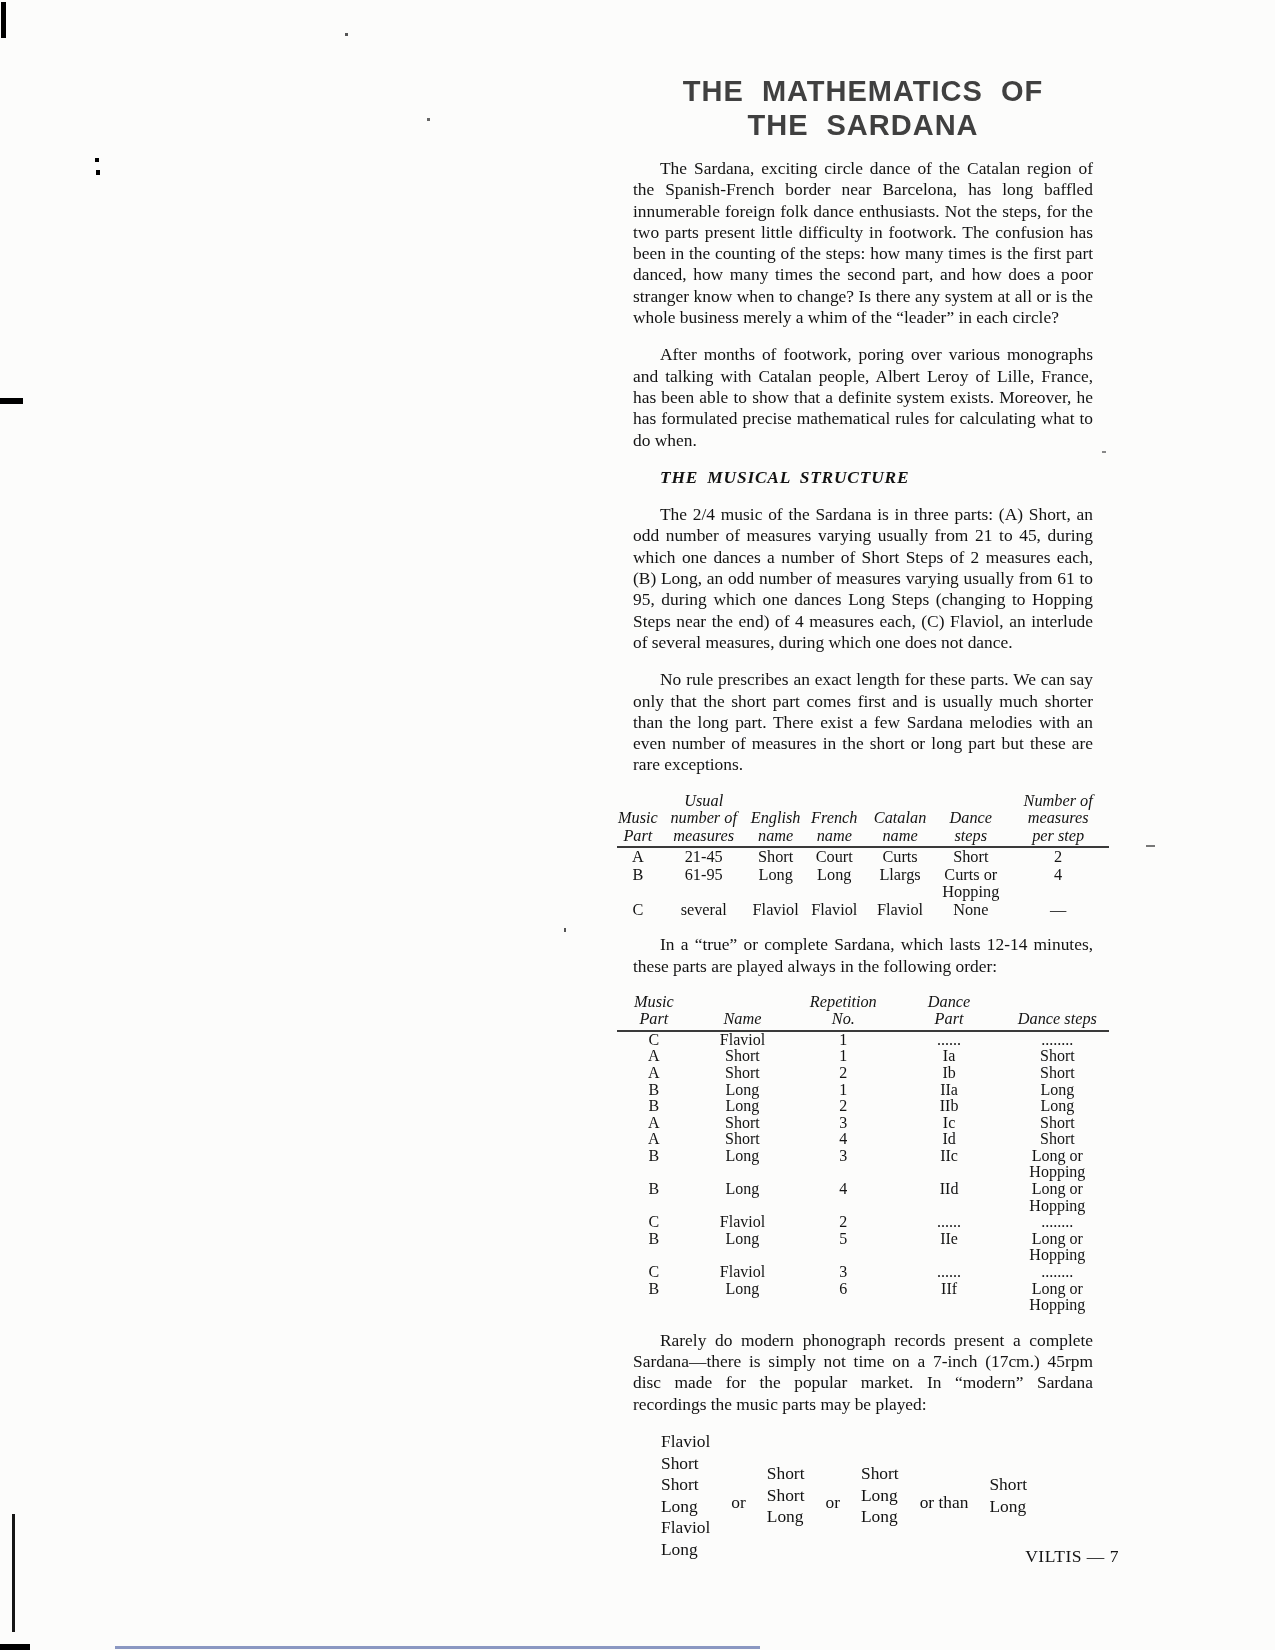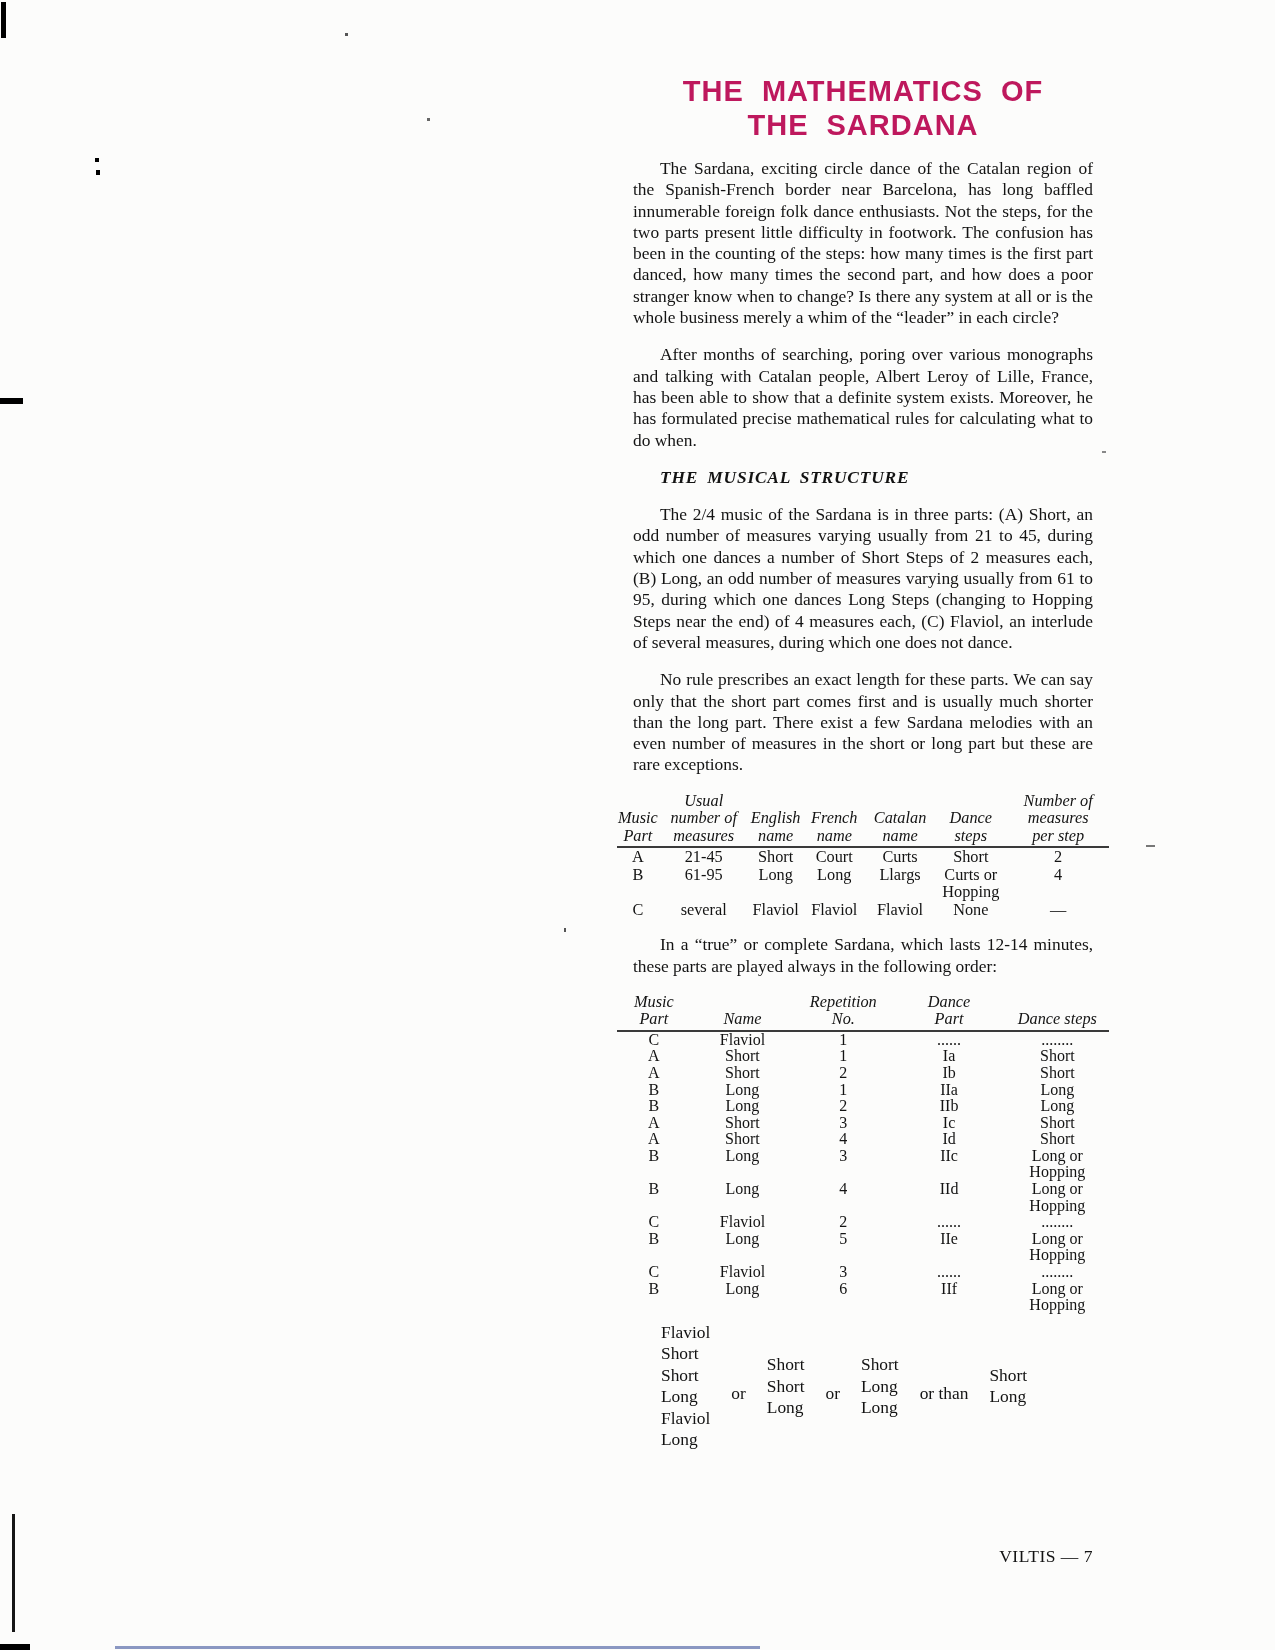--- a/index.html
+++ b/index.html
@@ -5,21 +5,21 @@
   html,body{margin:0;padding:0;background:#e8e8e8;}
   .page{
     position:relative;width:1275px;height:1650px;background:#fcfcfb;
     font-family:"Liberation Serif", serif;color:#131313;overflow:hidden;
     margin:0 auto;
   }
   .column{position:absolute;left:617px;top:74px;width:492px;}
   .title{
     font-family:"Liberation Sans", sans-serif;font-weight:bold;
     font-size:29px;line-height:34px;text-align:center;
-    letter-spacing:1px;word-spacing:9px;margin:0;color:#be185d;
+    letter-spacing:1px;word-spacing:9px;margin:0;color:#404040;
   }
   .byline{text-align:center;font-style:italic;font-size:18.5px;margin:7px 0 9px;}
   p.body{
     font-size:17.4px;line-height:21.3px;text-align:justify;
     margin:16px;text-indent:27px;
   }
   .section-heading{
     font-style:italic;font-weight:600;font-size:19px;
     letter-spacing:0.8px;word-spacing:4px;margin:10px 0 5px;text-indent:0;
   }
@@ -45,21 +45,21 @@
   table.order th:nth-child(2){width:21%}
   table.order th:nth-child(3){width:20%}
   table.order th:nth-child(4){width:23%}
   table.order th:nth-child(5){width:21%}
   .options{
     display:flex;align-items:center;gap:21px;
     margin:8px 0 0 44px;font-size:17.4px;line-height:21.5px;
   }
   .options .sep{white-space:nowrap;margin-top:14px;}
   .footer{
-    position:absolute;left:617px;top:1546px;width:476px;
+    position:absolute;left:643px;top:1546px;width:476px;
     text-align:right;font-size:17.5px;letter-spacing:0.5px;
   }
   
   .art{position:absolute;background:#000;}
   .art-bar-topleft{left:1px;top:2px;width:5px;height:36px;}
   .art-colon-a{left:95px;top:158px;width:4px;height:4px;}
   .art-colon-b{left:96px;top:170px;width:4px;height:5px;}
   .art-dash-left{left:0;top:398px;width:23px;height:6px;}
   .art-line-bottomleft{left:12px;top:1514px;width:3px;height:118px;background:#161616;}
   .art-blob-bottom{left:0;top:1644px;width:30px;height:6px;}
@@ -90,21 +90,21 @@
 
   <div class="column">
 
     <h1 class="title">
       <span>THE MATHEMATICS OF</span><br>
       <span>THE SARDANA</span>
     </h1>
 
 
     <p class="body">The Sardana, exciting circle dance of the Catalan region of the Spanish-French border near Barcelona, has long baffled innumerable foreign folk dance enthusiasts. Not the steps, for the two parts present little difficulty in footwork. The confusion has been in the counting of the steps: how many times is the first part danced, how many times the second part, and how does a poor stranger know when to change? Is there any system at all or is the whole business merely a whim of the “leader” in each circle?</p>
-    <p class="body">After months of searching, poring over various monographs and talking with Catalan people, Albert Leroy of Lille, France, has been able to show that a definite system exists. Moreover, he has formulated precise mathematical rules for calculating what to do when.</p>
+    <p class="body">After months of footwork, poring over various monographs and talking with Catalan people, Albert Leroy of Lille, France, has been able to show that a definite system exists. Moreover, he has formulated precise mathematical rules for calculating what to do when.</p>
 
     <p class="body section-heading">THE MUSICAL STRUCTURE</p>
 
     <p class="body">The 2/4 music of the Sardana is in three parts: (A) Short, an odd number of measures varying usually from 21 to 45, during which one dances a number of Short Steps of 2 measures each, (B) Long, an odd number of measures varying usually from 61 to 95, during which one dances Long Steps (changing to Hopping Steps near the end) of 4 measures each, (C) Flaviol, an interlude of several measures, during which one does not dance.</p>
     <p class="body">No rule prescribes an exact length for these parts. We can say only that the short part comes first and is usually much shorter than the long part. There exist a few Sardana melodies with an even number of measures in the short or long part but these are rare exceptions.</p>
 
     <table class="parts">
       <thead>
         <tr>
             <th>Music
@@ -260,20 +260,21 @@
           <tr>
             <td>B</td>
             <td>Long</td>
             <td>6</td>
             <td>IIf</td>
             <td>Long or Hopping</td>
           </tr>
         </tbody>
     </table>
 
+    <p class="body">Rarely do modern phonograph records present a complete Sardana—there is simply not time on a 7-inch (17cm.) 45rpm disc made for the popular market. In “modern” Sardana recordings the music parts may be played:</p>
 
     <div class="options">
       <div class="opt-col">
           <div>Flaviol</div>
           <div>Short</div>
           <div>Short</div>
           <div>Long</div>
           <div>Flaviol</div>
           <div>Long</div>
         </div>

